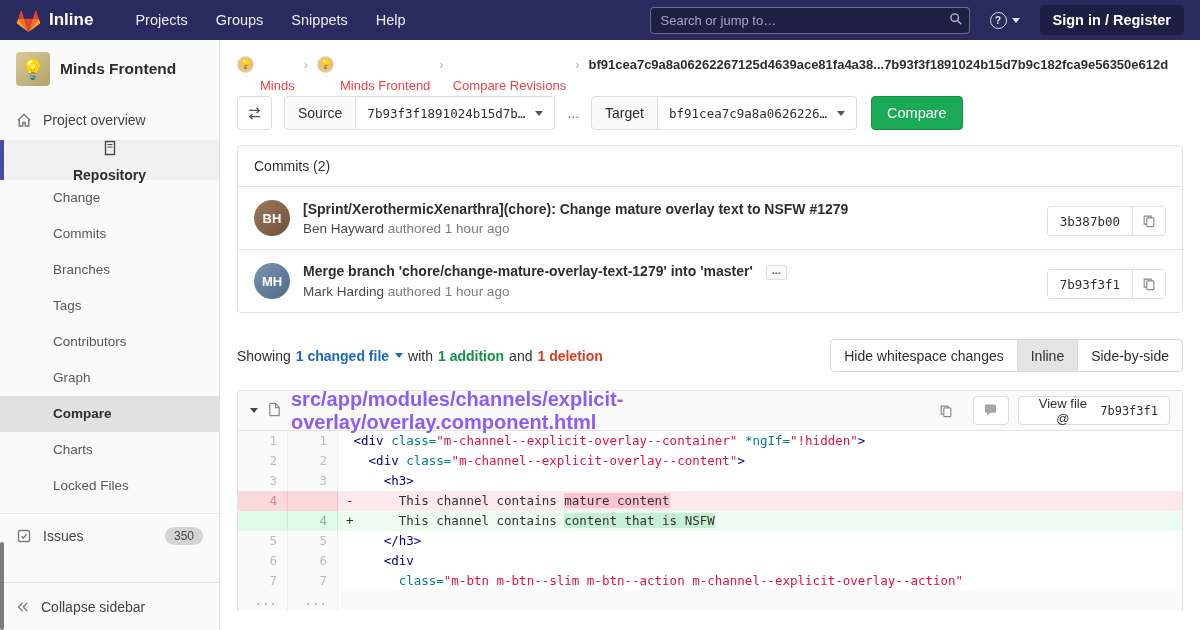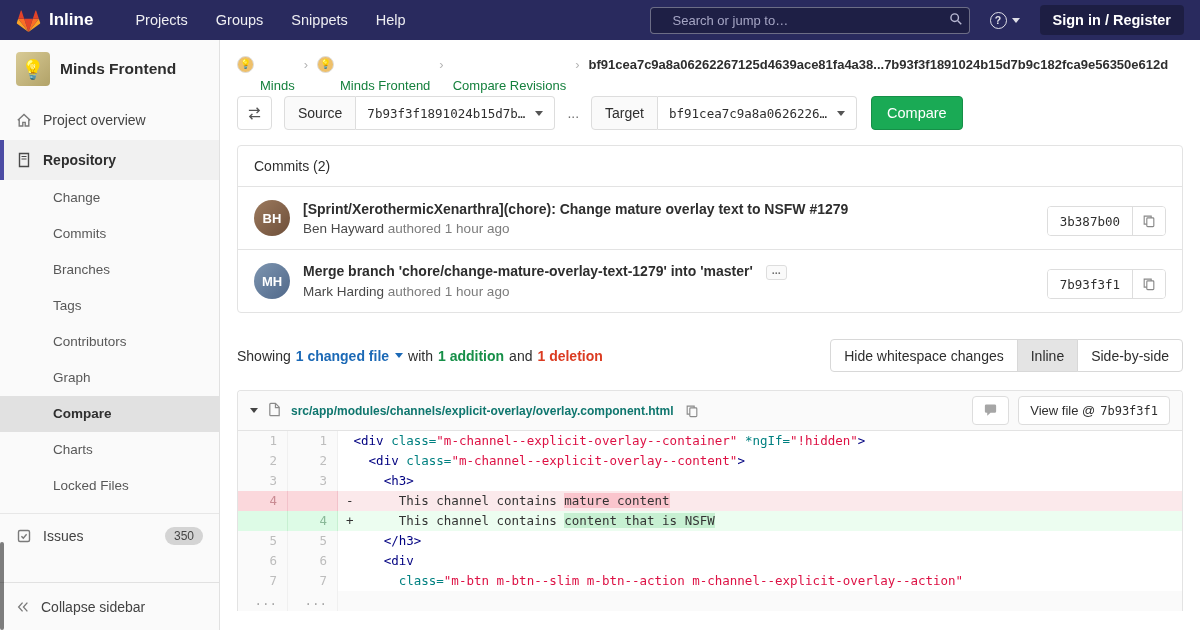--- a/index.html
+++ b/index.html
@@ -11,51 +11,51 @@
   .caret{display:inline-block;width:0;height:0;border-left:4px solid transparent;border-right:4px solid transparent;border-top:5px solid currentColor;}
 
   
   .navbar{position:fixed;top:0;left:0;right:0;height:40px;background:#292a5e;display:flex;align-items:center;padding:0 16px;z-index:20;}
   .brand{display:flex;align-items:center;gap:8px;cursor:pointer;}
   .brand-text{color:#fff;font-size:17px;font-weight:bold;}
   .nav-links{display:flex;gap:28px;margin-left:42px;}
   .nav-links a{color:rgba(255,255,255,.92);font-size:14.5px;cursor:pointer;}
   .nav-spacer{flex:1;}
   .search-box{position:relative;width:320px;height:27px;margin-right:20px;}
-  .search-box input{width:100%;height:100%;background:rgba(0,0,0,.26);border:1px solid rgba(255,255,255,.35);border-radius:4px;padding:0 30px 0 22px;color:#fff;font-size:13px;outline:none;}
+  .search-box input{width:100%;height:100%;background:rgba(0,0,0,.26);border:1px solid rgba(255,255,255,.35);border-radius:4px;padding:0 30px 0 10px;color:#fff;font-size:13px;outline:none;}
   .search-box input::placeholder{color:#a6a6c5;}
   .search-icon{position:absolute;right:7px;top:5px;color:#b9b9d4;}
   .help-menu{display:flex;align-items:center;gap:5px;color:rgba(255,255,255,.85);margin-right:20px;cursor:pointer;}
   .help-circle{width:17px;height:17px;border:1.5px solid rgba(255,255,255,.85);border-radius:50%;font-size:10.5px;font-weight:bold;display:flex;align-items:center;justify-content:center;}
   .signin-btn{background:rgba(0,0,0,.28);border-radius:4px;color:#fff;font-weight:bold;font-size:14.5px;padding:7px 13px;cursor:pointer;}
 
   
   .sidebar{position:fixed;top:40px;left:0;bottom:0;width:220px;background:#fafafa;border-right:1px solid #e1e1e1;z-index:10;}
   .context-header{display:flex;align-items:center;gap:10px;padding:12px 16px 14px;cursor:pointer;}
   .project-avatar{width:34px;height:34px;border-radius:4px;background:linear-gradient(135deg,#d9cb96,#b1a268);display:flex;align-items:center;justify-content:center;font-size:19px;flex:none;}
   .project-title{font-size:15.5px;font-weight:bold;color:#2e2e2e;}
   .snav-item{display:flex;align-items:center;gap:11px;height:40px;padding:0 16px;color:#434343;cursor:pointer;font-size:14px;}
   .snav-item svg{color:#7a7a7a;flex:none;}
-  .snav-item.parent-active{border-left:4px solid #4b4ba3;padding-left:12px;background:#f1f1f1;}
+  .snav-item.parent-active{border-left:4px solid #4b4ba3;padding-left:12px;background:#f1f1f1;flex-direction:column;}
   .snav-item.parent-active span{font-weight:bold;color:#2e2e2e;}
   .snav-item.parent-active svg{color:#4a4a4a;}
   .submenu a{display:block;height:36px;line-height:36px;padding-left:53px;font-size:13.5px;color:#585858;cursor:pointer;}
   .submenu a.active{background:#e1e1e1;color:#2e2e2e;font-weight:bold;}
   .sidebar-div{border-top:1px solid #e7e7e7;margin-top:9px;}
   .issues-row{height:44px;}
   .badge{margin-left:auto;background:#d4d4d4;color:#454545;border-radius:9px;padding:2px 9px;font-size:12px;font-weight:normal;}
   .collapse-row{position:absolute;bottom:0;left:0;right:0;height:48px;border-top:1px solid #e1e1e1;display:flex;align-items:center;gap:11px;padding:0 16px;color:#434343;cursor:pointer;background:#fafafa;font-size:14px;}
   .collapse-row svg{color:#7a7a7a;}
   .scroll-thumb{position:fixed;left:0;bottom:0;width:4px;height:88px;background:rgba(0,0,0,.5);border-radius:2px;z-index:30;}
 
   
   .main{margin-left:220px;padding-top:40px;height:630px;overflow:hidden;background:#fff;}
   .breadcrumbs{display:flex;align-items:center;height:48px;padding:0 17px;font-size:13px;color:#6e6e6e;}
   .crumb-avatar{width:17px;height:17px;border-radius:50%;background:#eec06a;border:1px solid #ddd;display:inline-flex;align-items:center;justify-content:center;font-size:9px;margin-right:6px;flex:none;}
-  .crumb{color:#15803d;cursor:pointer;margin-top:43px;}
+  .crumb{color:#ef4444;cursor:pointer;margin-top:43px;}
   .crumb-sep{margin:0 9px;color:#b5b5b5;}
   .crumb-current{color:#2e2e2e;font-weight:600;}
 
   .compare-bar{display:flex;align-items:center;padding:8px 17px 0;gap:12px;}
   .icon-btn{width:35px;height:34px;border:1px solid #ddd;background:#fff;border-radius:4px;display:flex;align-items:center;justify-content:center;cursor:pointer;color:#555;}
   .input-group{display:flex;height:34px;}
   .ig-label{display:flex;align-items:center;padding:0 13px;border:1px solid #ddd;background:#fafafa;border-radius:4px 0 0 4px;font-size:14px;color:#2e2e2e;}
   .ig-value{display:flex;align-items:center;gap:10px;padding:0 11px;border:1px solid #ddd;border-left:none;background:#fff;border-radius:0 4px 4px 0;cursor:pointer;min-width:196px;justify-content:space-between;}
   .ig-value .mono{font-size:12.5px;color:#2e2e2e;}
   .ig-value .caret{color:#555;}
@@ -87,21 +87,21 @@
   .btn-group{display:flex;}
   .btn-group button{height:33px;padding:0 13px;border:1px solid #d8d8d8;background:#fff;font-size:14px;color:#2e2e2e;cursor:pointer;margin-left:-1px;}
   .btn-group button:first-child{border-radius:4px 0 0 4px;margin-left:0;}
   .btn-group button:last-child{border-radius:0 4px 4px 0;}
   .btn-group button.active{background:#e4e4e4;}
 
   .diff-panel{margin:18px 17px 0;border:1px solid #e3e3e3;border-bottom:none;border-radius:4px 4px 0 0;}
   .diff-header{display:flex;align-items:center;gap:9px;background:#fafafa;border-bottom:1px solid #e3e3e3;padding:0 12px;height:40px;border-radius:4px 4px 0 0;}
   .caret-dark{color:#444;cursor:pointer;}
   .file-icon{color:#8a8a8a;}
-  .file-path{font-weight:bold;font-size:12px;color:#0f766e;cursor:pointer;}
+  .file-path{font-weight:bold;font-size:20px;color:#8b5cf6;cursor:pointer;}
   .copy-path-btn{background:none;border:none;color:#8a8a8a;cursor:pointer;padding:2px;display:flex;}
   .dh-spacer{flex:1;}
   .comment-btn{width:37px;height:29px;border:1px solid #ddd;border-radius:4px;background:#fff;display:flex;align-items:center;justify-content:center;cursor:pointer;}
   .view-file-btn{height:29px;border:1px solid #ddd;border-radius:4px;background:#fff;font-size:13px;padding:0 11px;cursor:pointer;display:flex;align-items:center;gap:5px;color:#2e2e2e;}
   .view-file-btn .mono{font-size:12px;}
 
   .diff-table{font-family:"DejaVu Sans Mono","Liberation Mono",monospace;font-size:12.5px;background:#fff;}
   .diff-row{display:flex;line-height:20px;height:20px;}
   .ln{width:50px;flex:none;text-align:right;padding-right:10px;color:#bdbdbd;background:#fafafa;border-right:1px solid #f0f0f0;cursor:pointer;}
   .diff-row.del .ln{background:#fbd8dc;border-right-color:#f2c2ca;color:#c98b93;}

